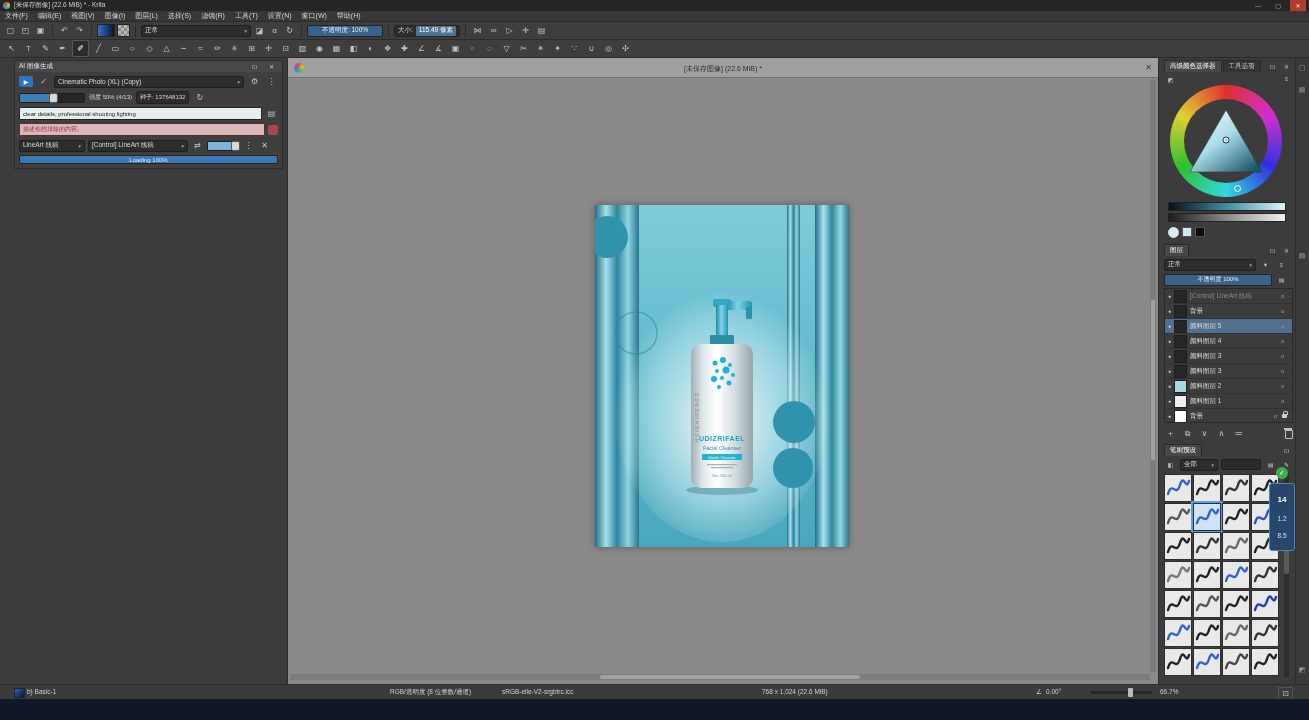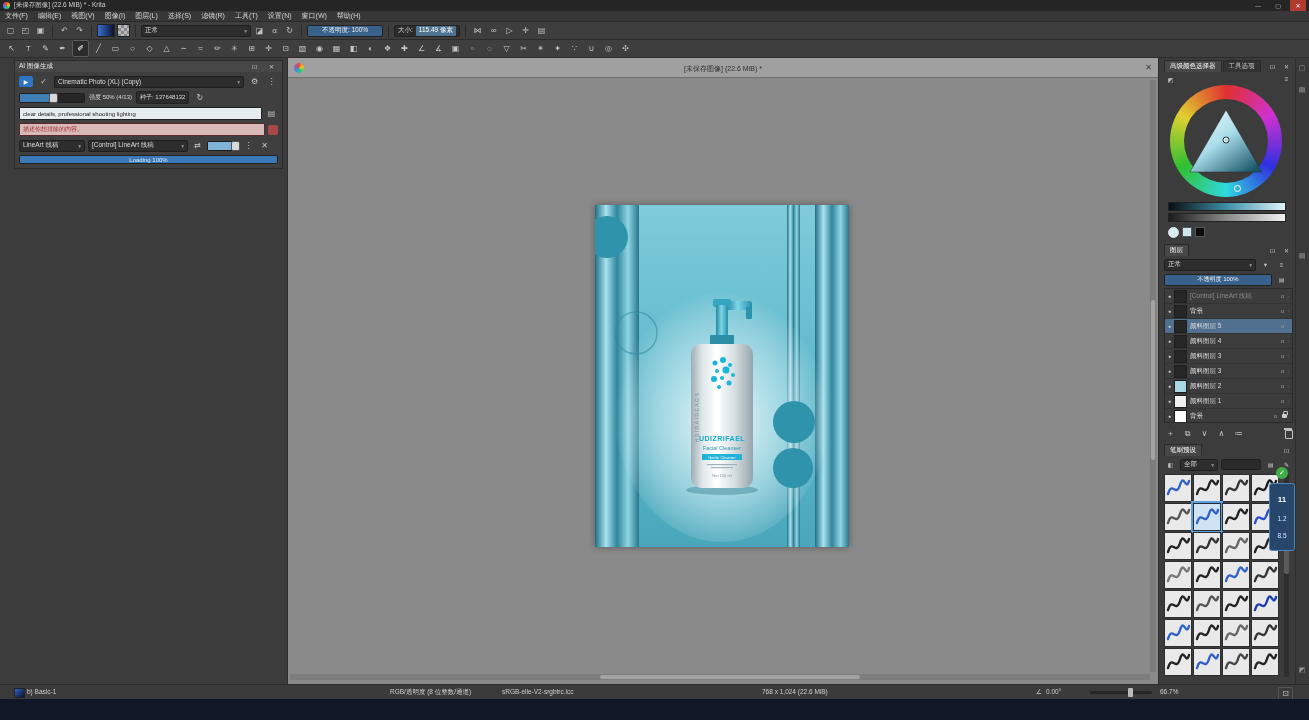--- a/index.html
+++ b/index.html
@@ -617,21 +617,21 @@
         </svg>
       </div>
     </div>
   <div class="abs" style="left:1284px;top:474px;width:5px;height:203px;background:#2e2e2e;">
     <div style="position:absolute;left:0;top:38px;width:5px;height:62px;background:#5a5a5a;border-radius:2px;"></div>
   </div>
 
   <span class="abs" style="left:1276px;top:467px;width:12px;height:12px;border-radius:50%;background:#3fae49;color:#fff;font-size:7px;display:flex;align-items:center;justify-content:center;z-index:5;">✓</span>
   <div class="abs" style="left:1269px;top:483px;width:24px;height:66px;background:#27466b;border:1px solid #4f86b8;border-radius:3px;z-index:5;
               display:flex;flex-direction:column;align-items:center;justify-content:space-evenly;">
-    <span style="font-size:8px;font-weight:bold;color:#fff;">11</span>
+    <span style="font-size:8px;font-weight:bold;color:#fff;">14</span>
     <span style="font-size:6.5px;color:#cfe6ff;">1.2</span>
     <span style="font-size:6.5px;color:#cfe6ff;">8.5</span>
   </div>
 
   <div class="abs" style="left:1295px;top:58px;width:14px;height:626px;background:#3a3a3a;border-left:1px solid #2e2e2e;box-sizing:border-box;"></div>
   <span class="edge-ic" style="top:64px;">▢</span>
   <span class="edge-ic" style="top:86px;">▤</span>
   <span class="edge-ic" style="top:252px;">▤</span>
   <span class="edge-ic" style="top:666px;">◩</span>
 

